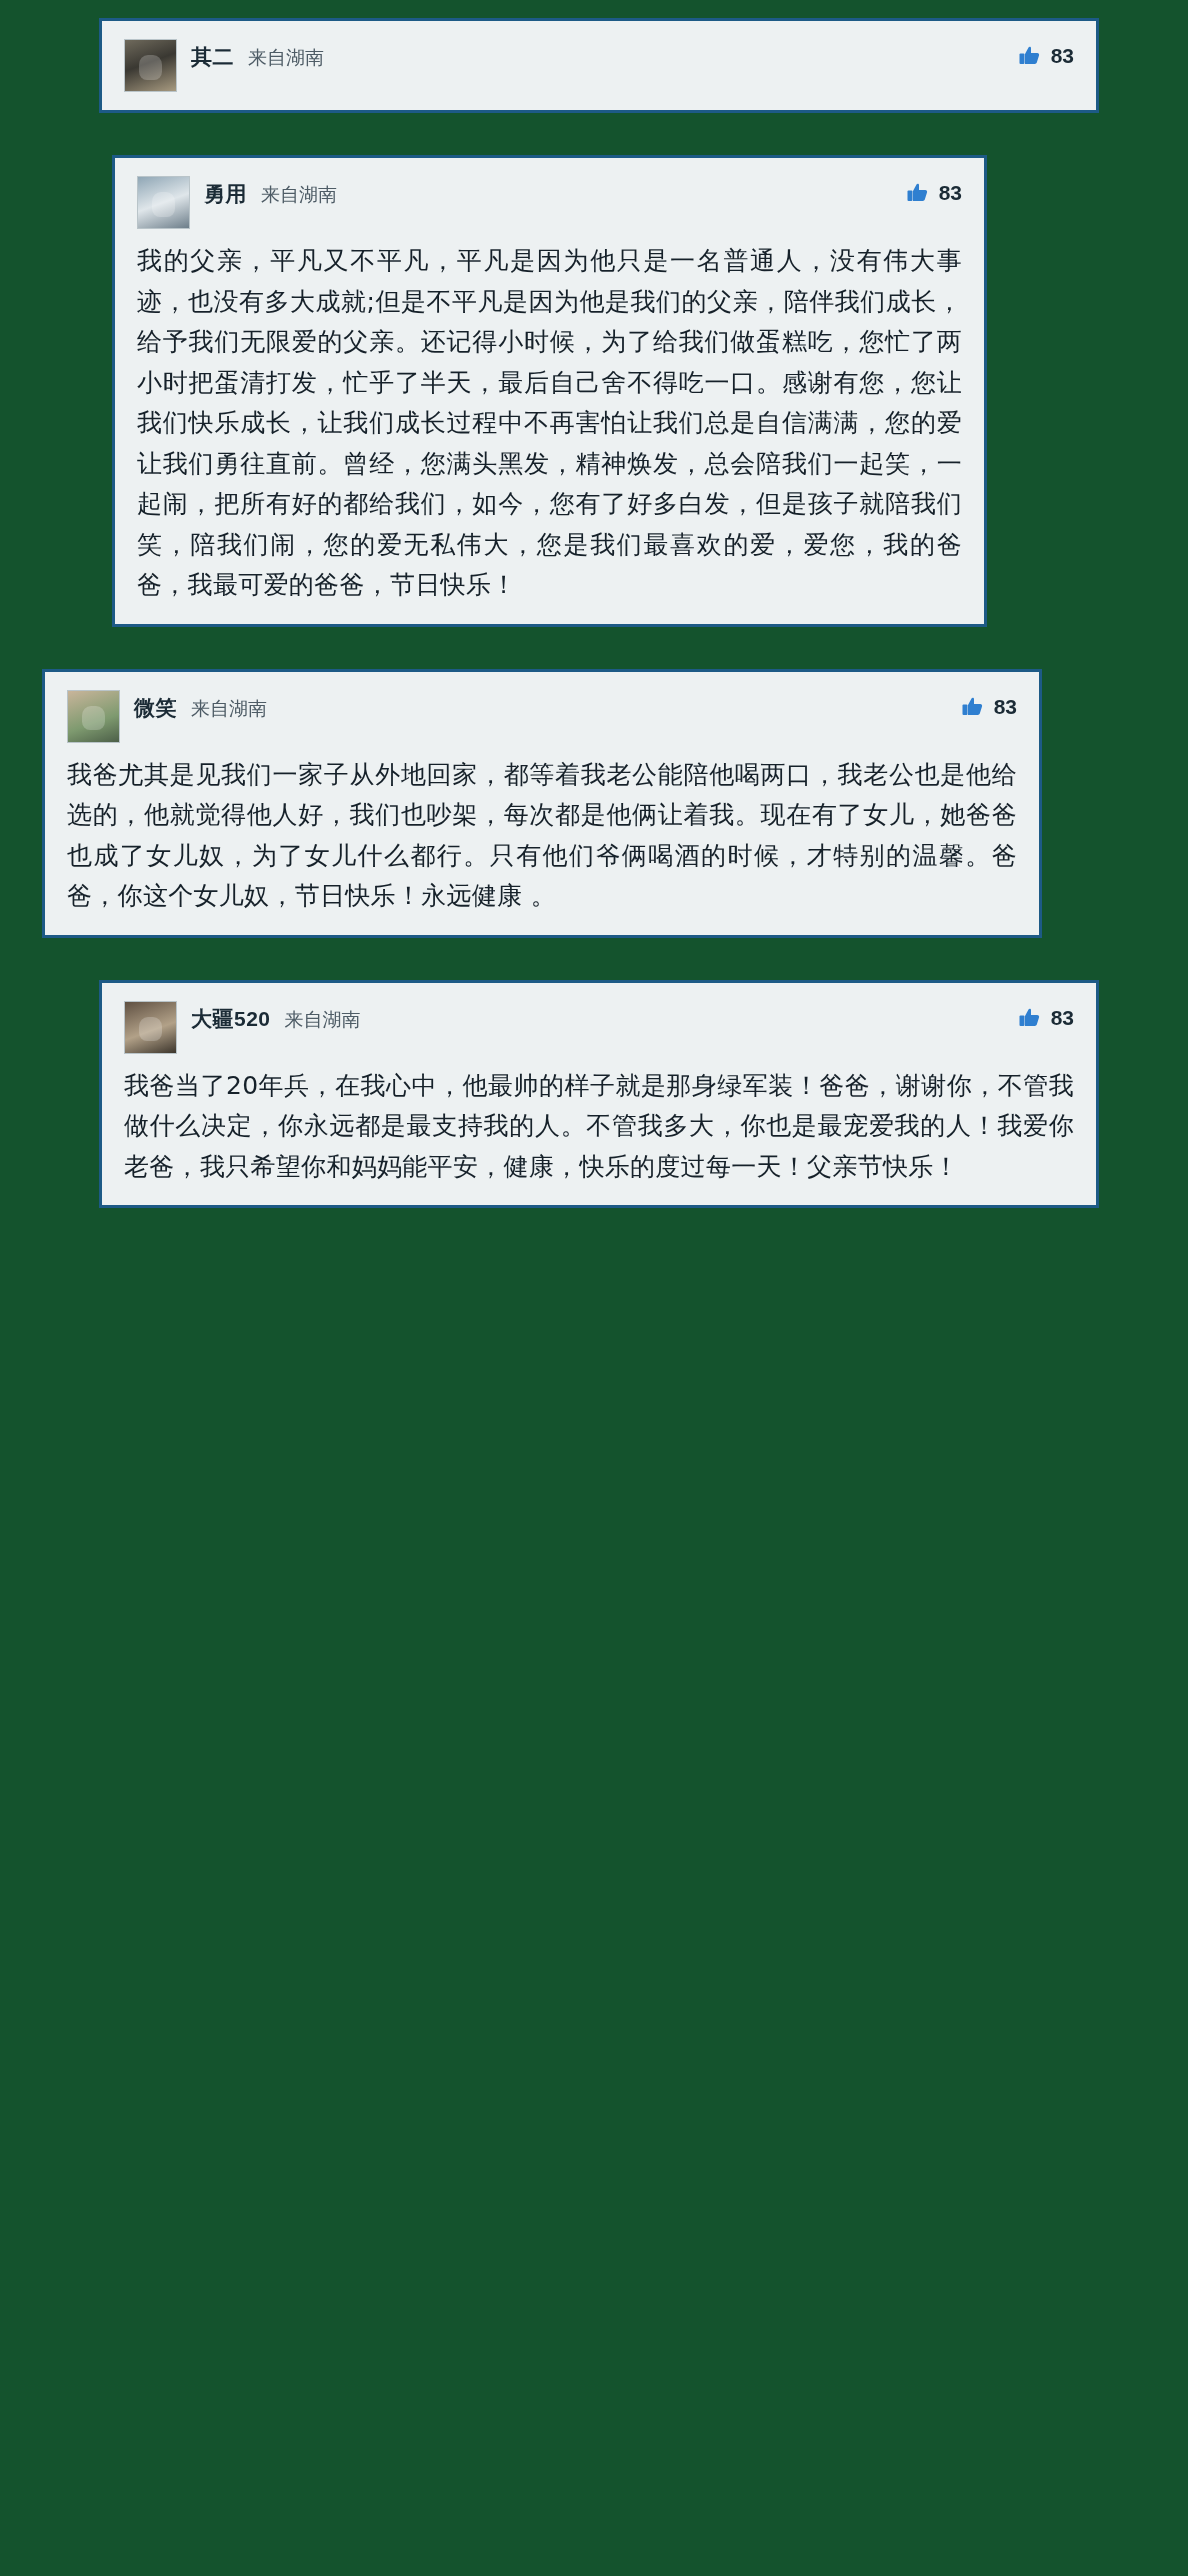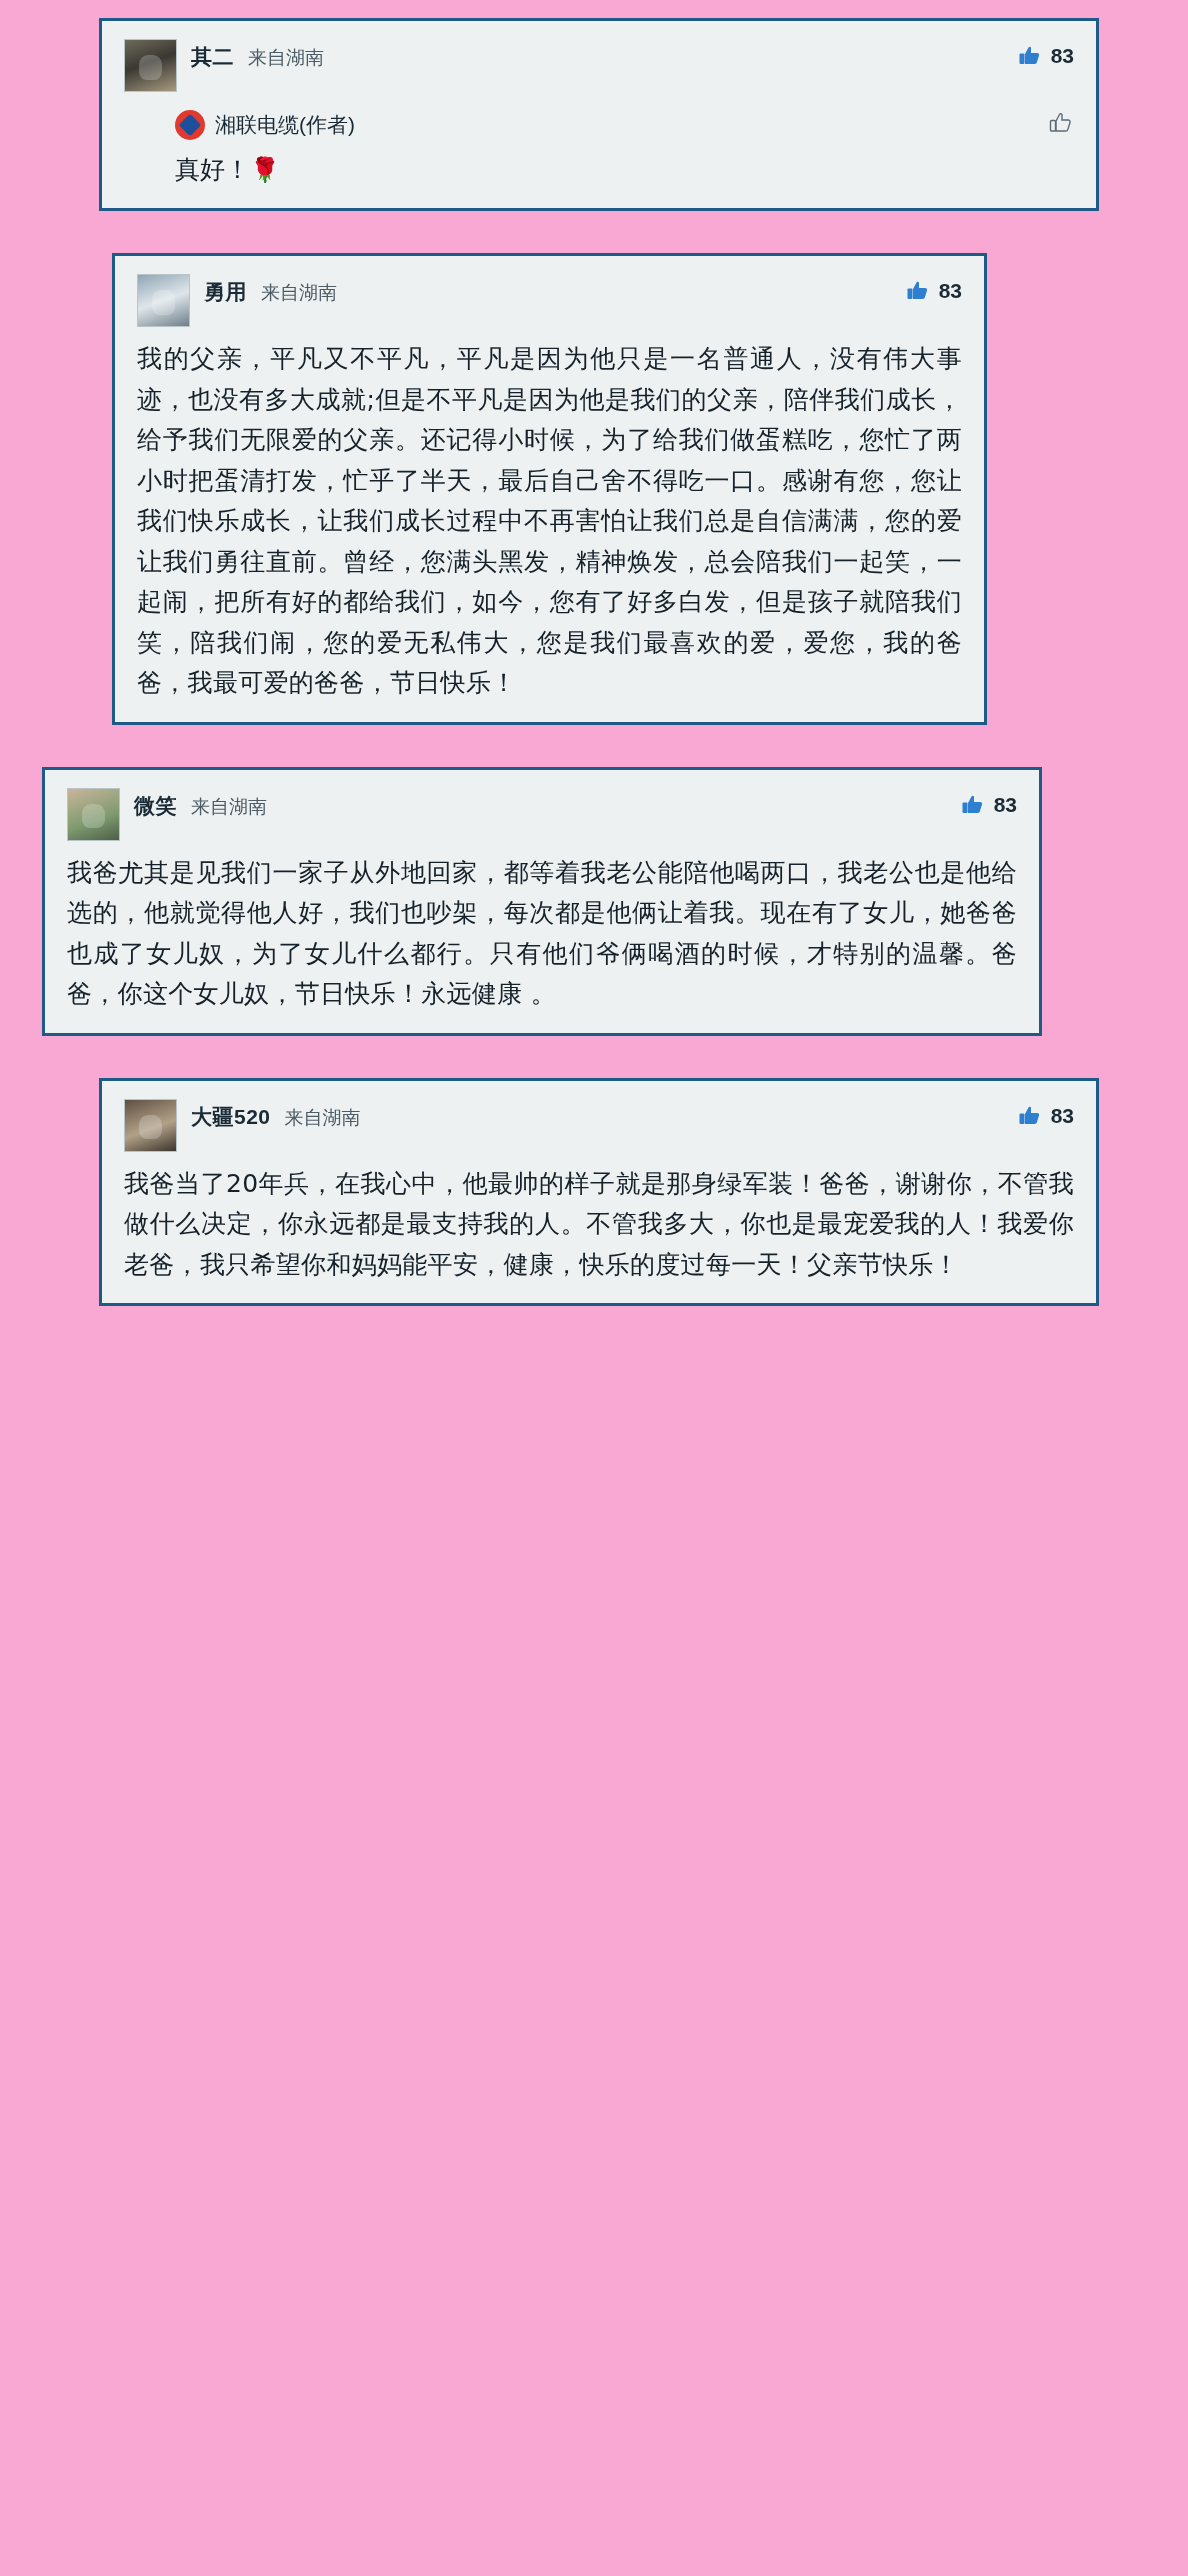--- a/index.html
+++ b/index.html
@@ -9,21 +9,21 @@
   }
   body {
     width: 1188px;
     min-height: 2576px;
     font-family: "Liberation Sans", sans-serif;
     background: linear-gradient(180deg, #5a9fc4 0%, #5a9fc4 100%);
   }
   .page {
     width: 1188px;
     min-height: 2576px;
-    background: #f9a8d4;
+    background: #14532d;
     box-sizing: border-box;
     padding: 18px 0 30px 0;
   }
   .comment-card {
     position: relative;
     margin: 0 auto 42px auto;
     background: #edf1f2;
     border: 3px solid #1d5a86;
     box-sizing: border-box;
   }
@@ -169,39 +169,20 @@
           <span class="thumb-icon">
             <svg width="26" height="26" viewBox="0 0 26 26">
               <path d="M8 11 L11.5 4.5 C12.2 3.2 14 3.6 14 5.1 L14 10 L20.2 10 C21.6 10 22.5 11.3 22 12.6 L19.8 19.6 C19.5 20.5 18.7 21 17.8 21 L8 21 Z" fill="#2f7fd0"></path>
               <rect x="2.5" y="10.5" width="5" height="10.5" rx="1" fill="#2f7fd0"></rect>
             </svg>
           </span>
           <span class="like-count">83</span>
         </div>
       </div>
 
-      <div class="reply-block">
-        <div class="reply-head">
-          <span class="brand-logo">
-              <span class="inner"></span>
-            </span>
-          <span class="reply-author">湘联电缆(作者)</span>
-          <span class="reply-like">
-            <span class="thumb-icon">
-              <svg width="26" height="26" viewBox="0 0 26 26">
-                <path d="M8 11 L11.5 4.5 C12.2 3.2 14 3.6 14 5.1 L14 10 L20.2 10 C21.6 10 22.5 11.3 22 12.6 L19.8 19.6 C19.5 20.5 18.7 21 17.8 21 L8 21 Z" fill="none" stroke="#5c6b75" stroke-width="1.4"></path>
-                <rect x="2.5" y="10.5" width="5" height="10.5" rx="1" fill="none" stroke="#5c6b75" stroke-width="1.4"></rect>
-              </svg>
-            </span>
-          </span>
-        </div>
-        <div class="reply-text">
-          <span>真好！</span><span class="rose">🌹</span>
-        </div>
-      </div>
     </div>
   </div>
 
   <div class="comment-card" style="width:875px; margin-left:112px;">
     <div class="card-inner">
       <div class="card-head">
         <div class="avatar a2"></div>
         <div class="name-line">
           <span class="nickname">勇用</span>
           <span class="location">来自湖南</span>

